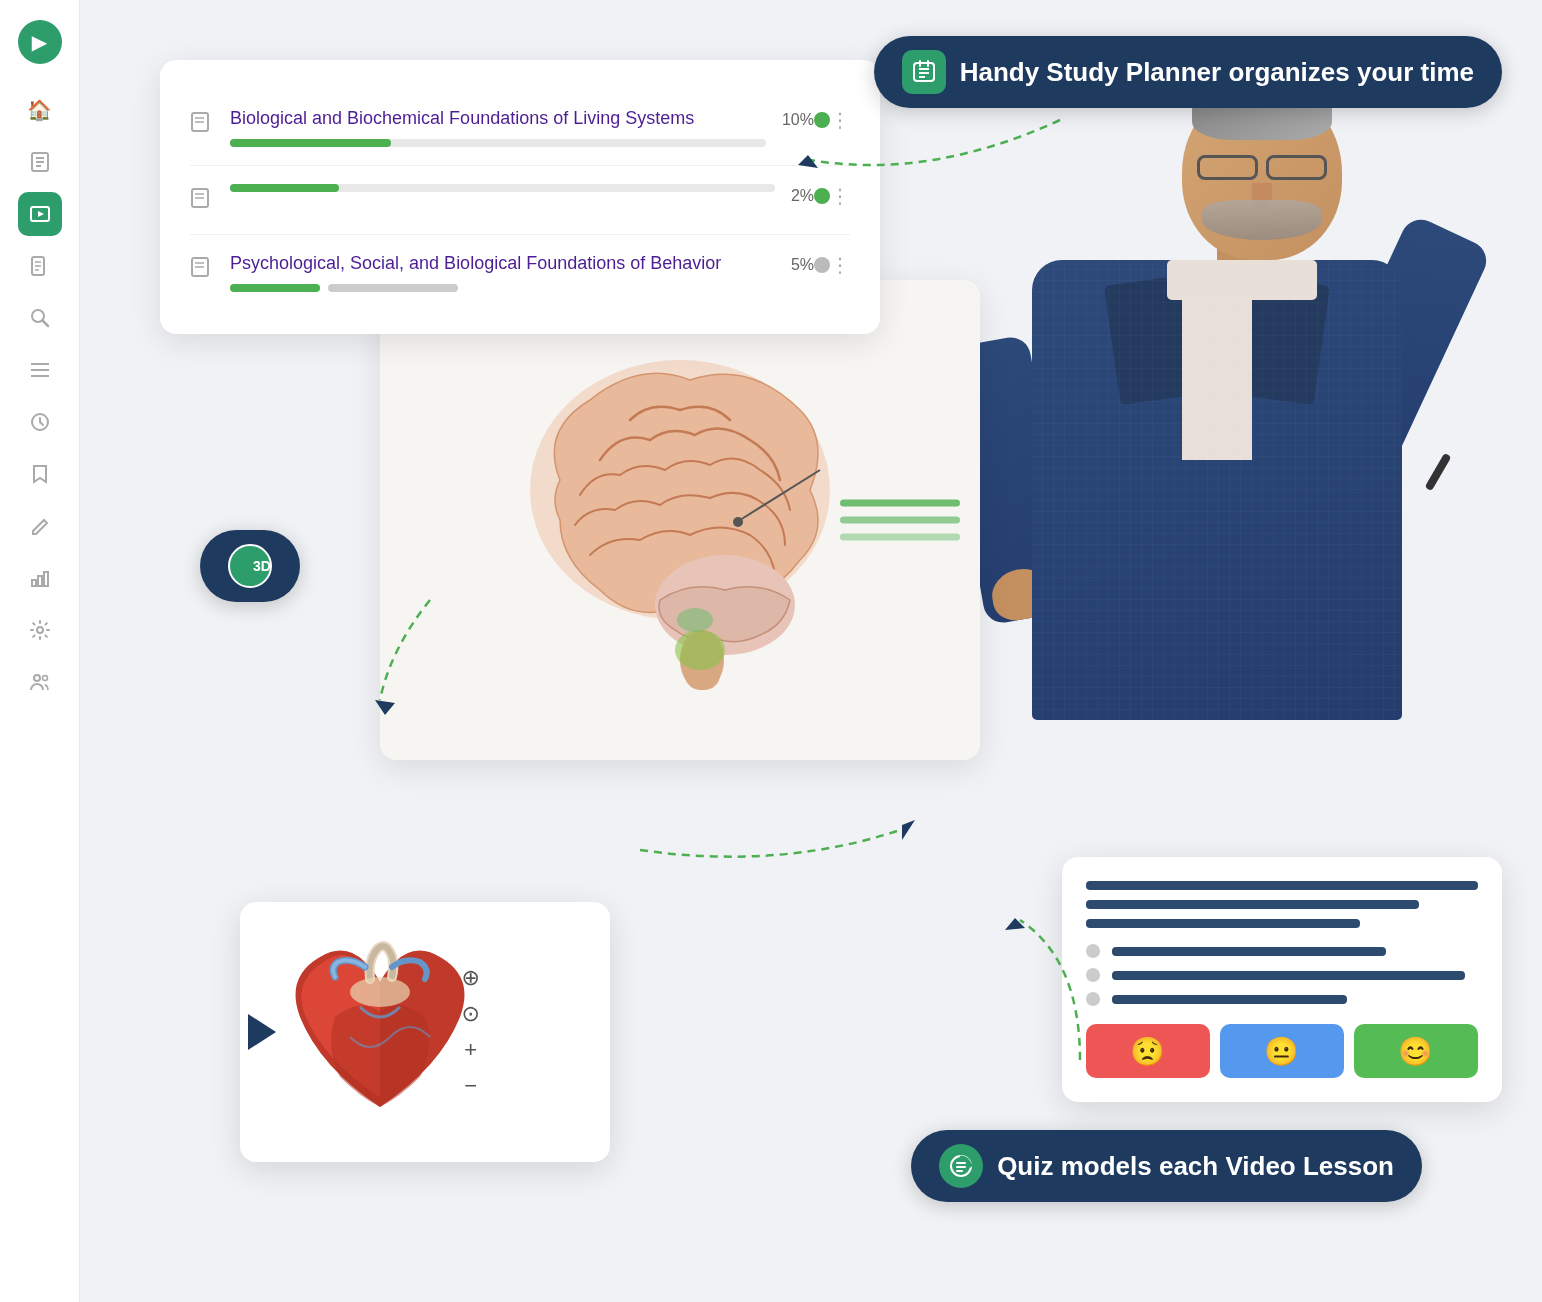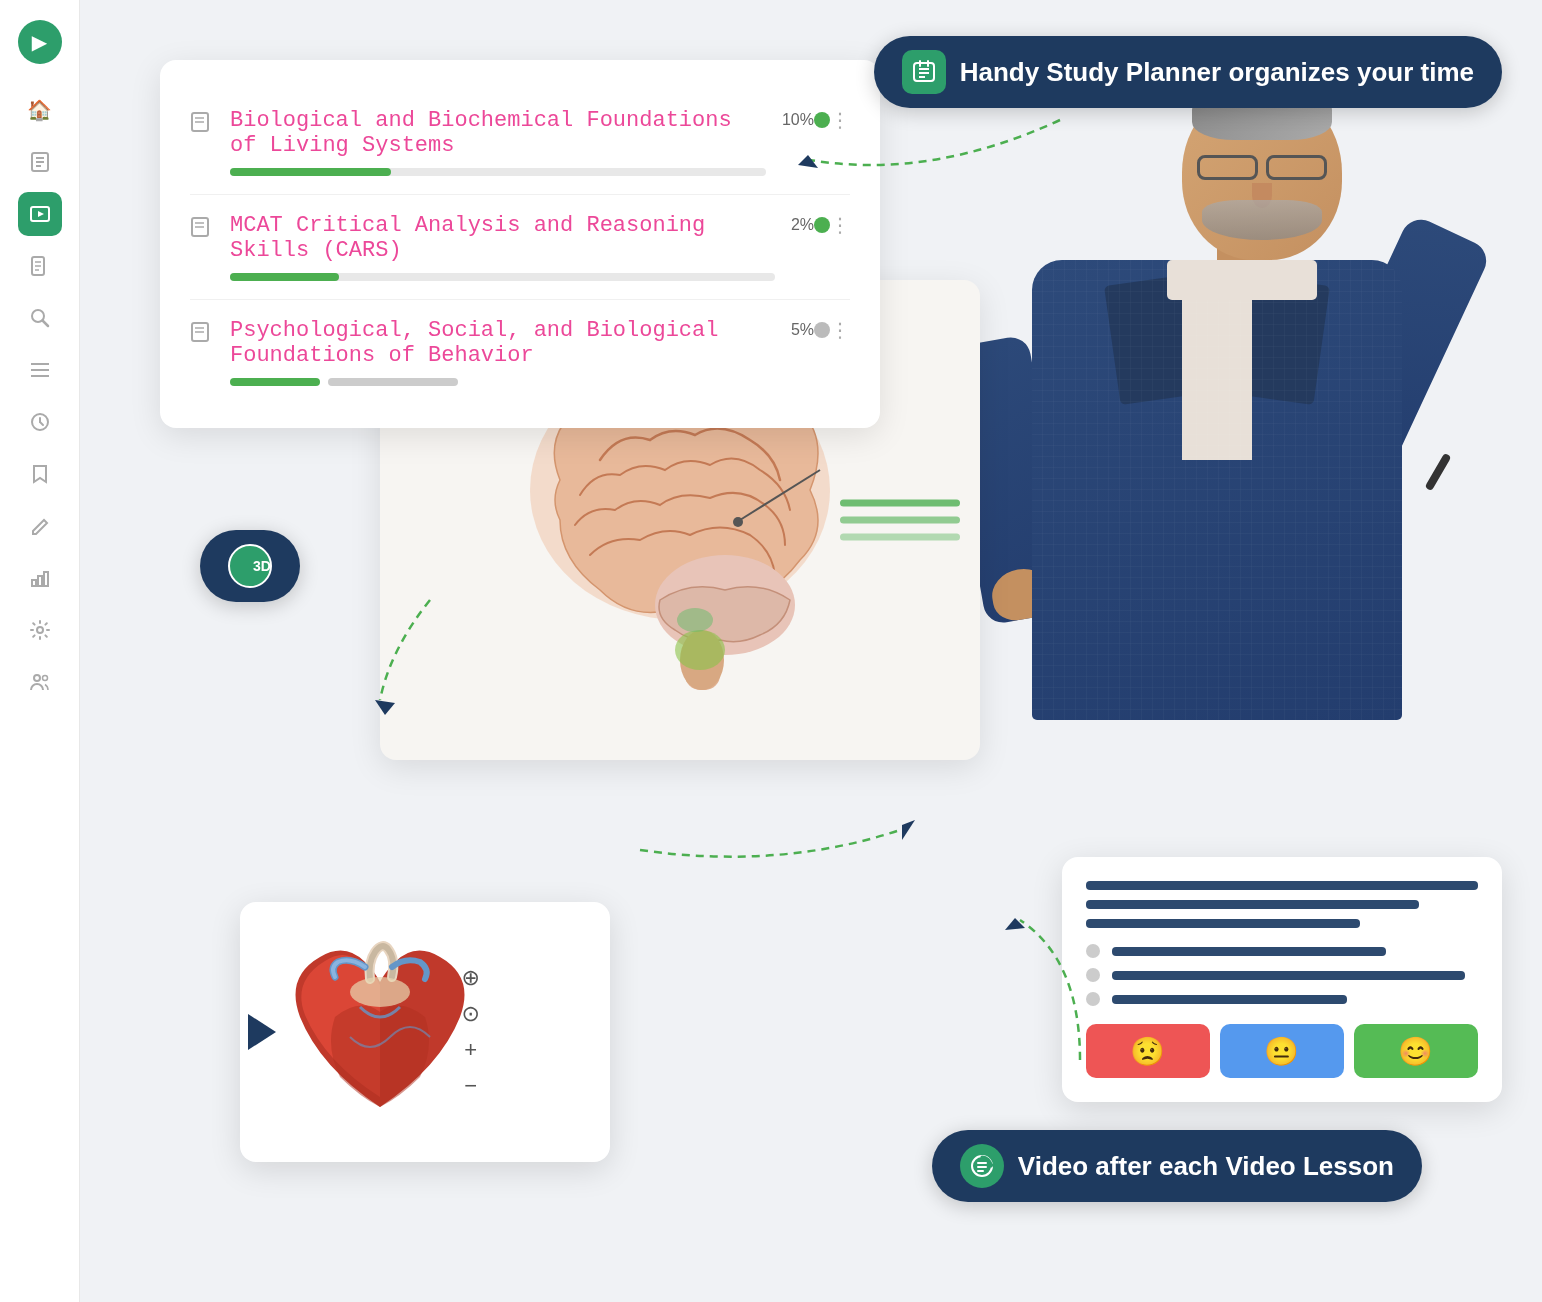--- a/index.html
+++ b/index.html
@@ -146,25 +146,24 @@
     }
     .planner-row:last-child { border-bottom: none; }
     .planner-icon {
       color: #aaa;
       font-size: 22px;
       margin-top: 2px;
       flex-shrink: 0;
     }
     .planner-info { flex: 1; }
     .planner-title {
-      font-size: 22px;
-      color: #ec4899;
+      font-size: 18px;
+      color: #4c1d95;
       font-weight: 500;
       margin-bottom: 10px;
-      font-family: Liberation Mono, monospace;
     }
     .progress-bar-bg {
       height: 8px;
       background: #e8e8e8;
       border-radius: 4px;
       width: 100%;
     }
     .progress-bar-fill {
       height: 8px;
       background: #4caf50;
@@ -452,21 +451,20 @@
 
     <div class="planner-row">
       <div class="planner-icon">
         <svg width="24" height="24" viewBox="0 0 24 24" fill="none">
             <rect x="2" y="3" width="16" height="18" rx="2" stroke="#aaa" stroke-width="2"></rect>
             <line x1="5" y1="8" x2="14" y2="8" stroke="#aaa" stroke-width="1.5"></line>
             <line x1="5" y1="12" x2="14" y2="12" stroke="#aaa" stroke-width="1.5"></line>
           </svg>
       </div>
       <div class="planner-info">
-        <div class="planner-title">MCAT Critical Analysis and Reasoning Skills (CARS)</div>
         <div class="progress-bar-bg">
           <div class="progress-bar-fill" style="width: 20%;"></div>
         </div>
       </div>
       <div class="planner-meta">
         <span class="planner-pct">2%</span>
         <div class="dot-green"></div>
         <span class="more-dots">⋮</span>
       </div>
     </div>
@@ -603,21 +601,21 @@
     <div class="badge-icon-quiz">
       <svg width="26" height="26" viewBox="0 0 26 26" fill="none">
           <circle cx="13" cy="13" r="10" stroke="#fff" stroke-width="2"></circle>
           <path d="M13 4 A9 9 0 0 1 22 13" stroke="#2d9e6b" stroke-width="3" stroke-linecap="round" fill="none"></path>
           <polyline points="20,10 22,13 25,11" stroke="#2d9e6b" stroke-width="2.5" fill="none" stroke-linecap="round" stroke-linejoin="round"></polyline>
           <line x1="9" y1="10" x2="17" y2="10" stroke="#fff" stroke-width="2" stroke-linecap="round"></line>
           <line x1="9" y1="14" x2="17" y2="14" stroke="#fff" stroke-width="2" stroke-linecap="round"></line>
           <line x1="9" y1="18" x2="14" y2="18" stroke="#fff" stroke-width="2" stroke-linecap="round"></line>
         </svg>
     </div>
-    <span>Video after each Video Lesson</span>
+    <span>Quiz models each Video Lesson</span>
   </div>
 
   <div style="position:absolute;top:0;right:-20px;width:650px;height:820px;z-index:3;overflow:hidden;">
 
     <div style="position:absolute;bottom:0;right:60px;">
 
       <div style="position:absolute;bottom:560px;right:160px;width:160px;height:175px;background:linear-gradient(135deg,#d4a574,#c49060);border-radius:50% 50% 45% 45%;z-index:2;">
 
         <div style="position:absolute;top:-5px;left:10px;right:10px;height:60px;background:linear-gradient(135deg,#888,#aaa);border-radius:50% 50% 30% 30%;z-index:3;"></div>
 

